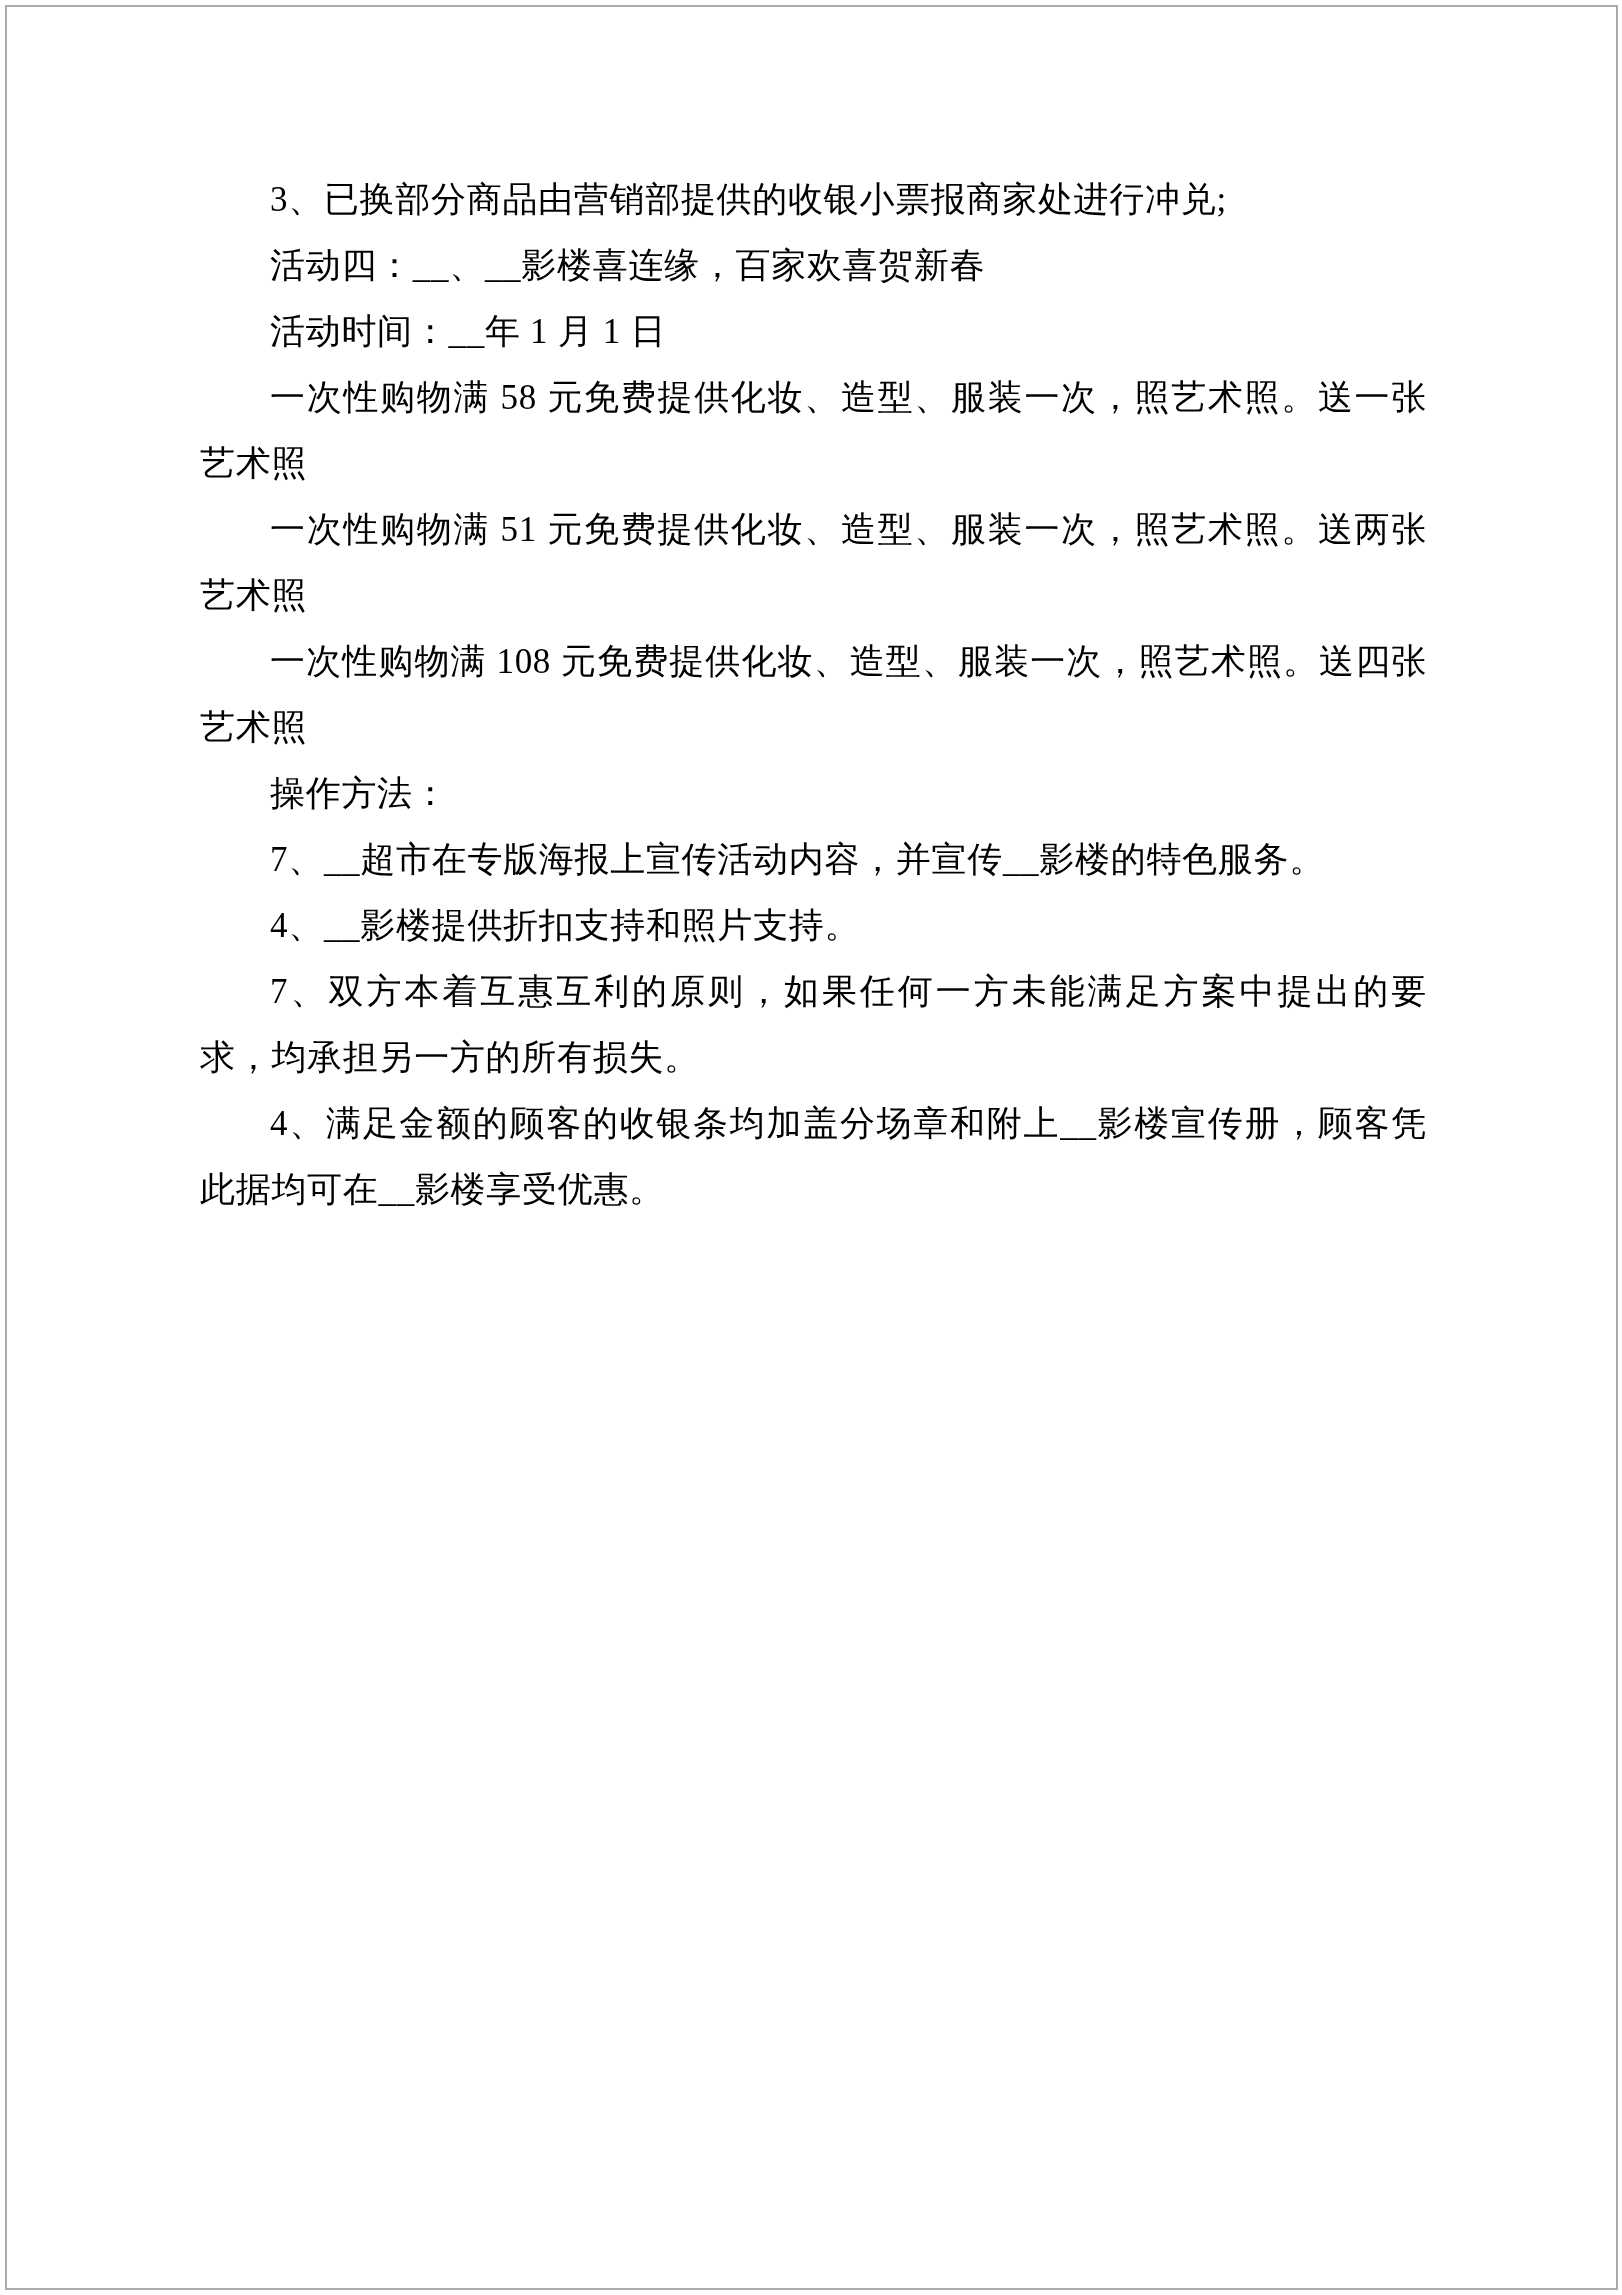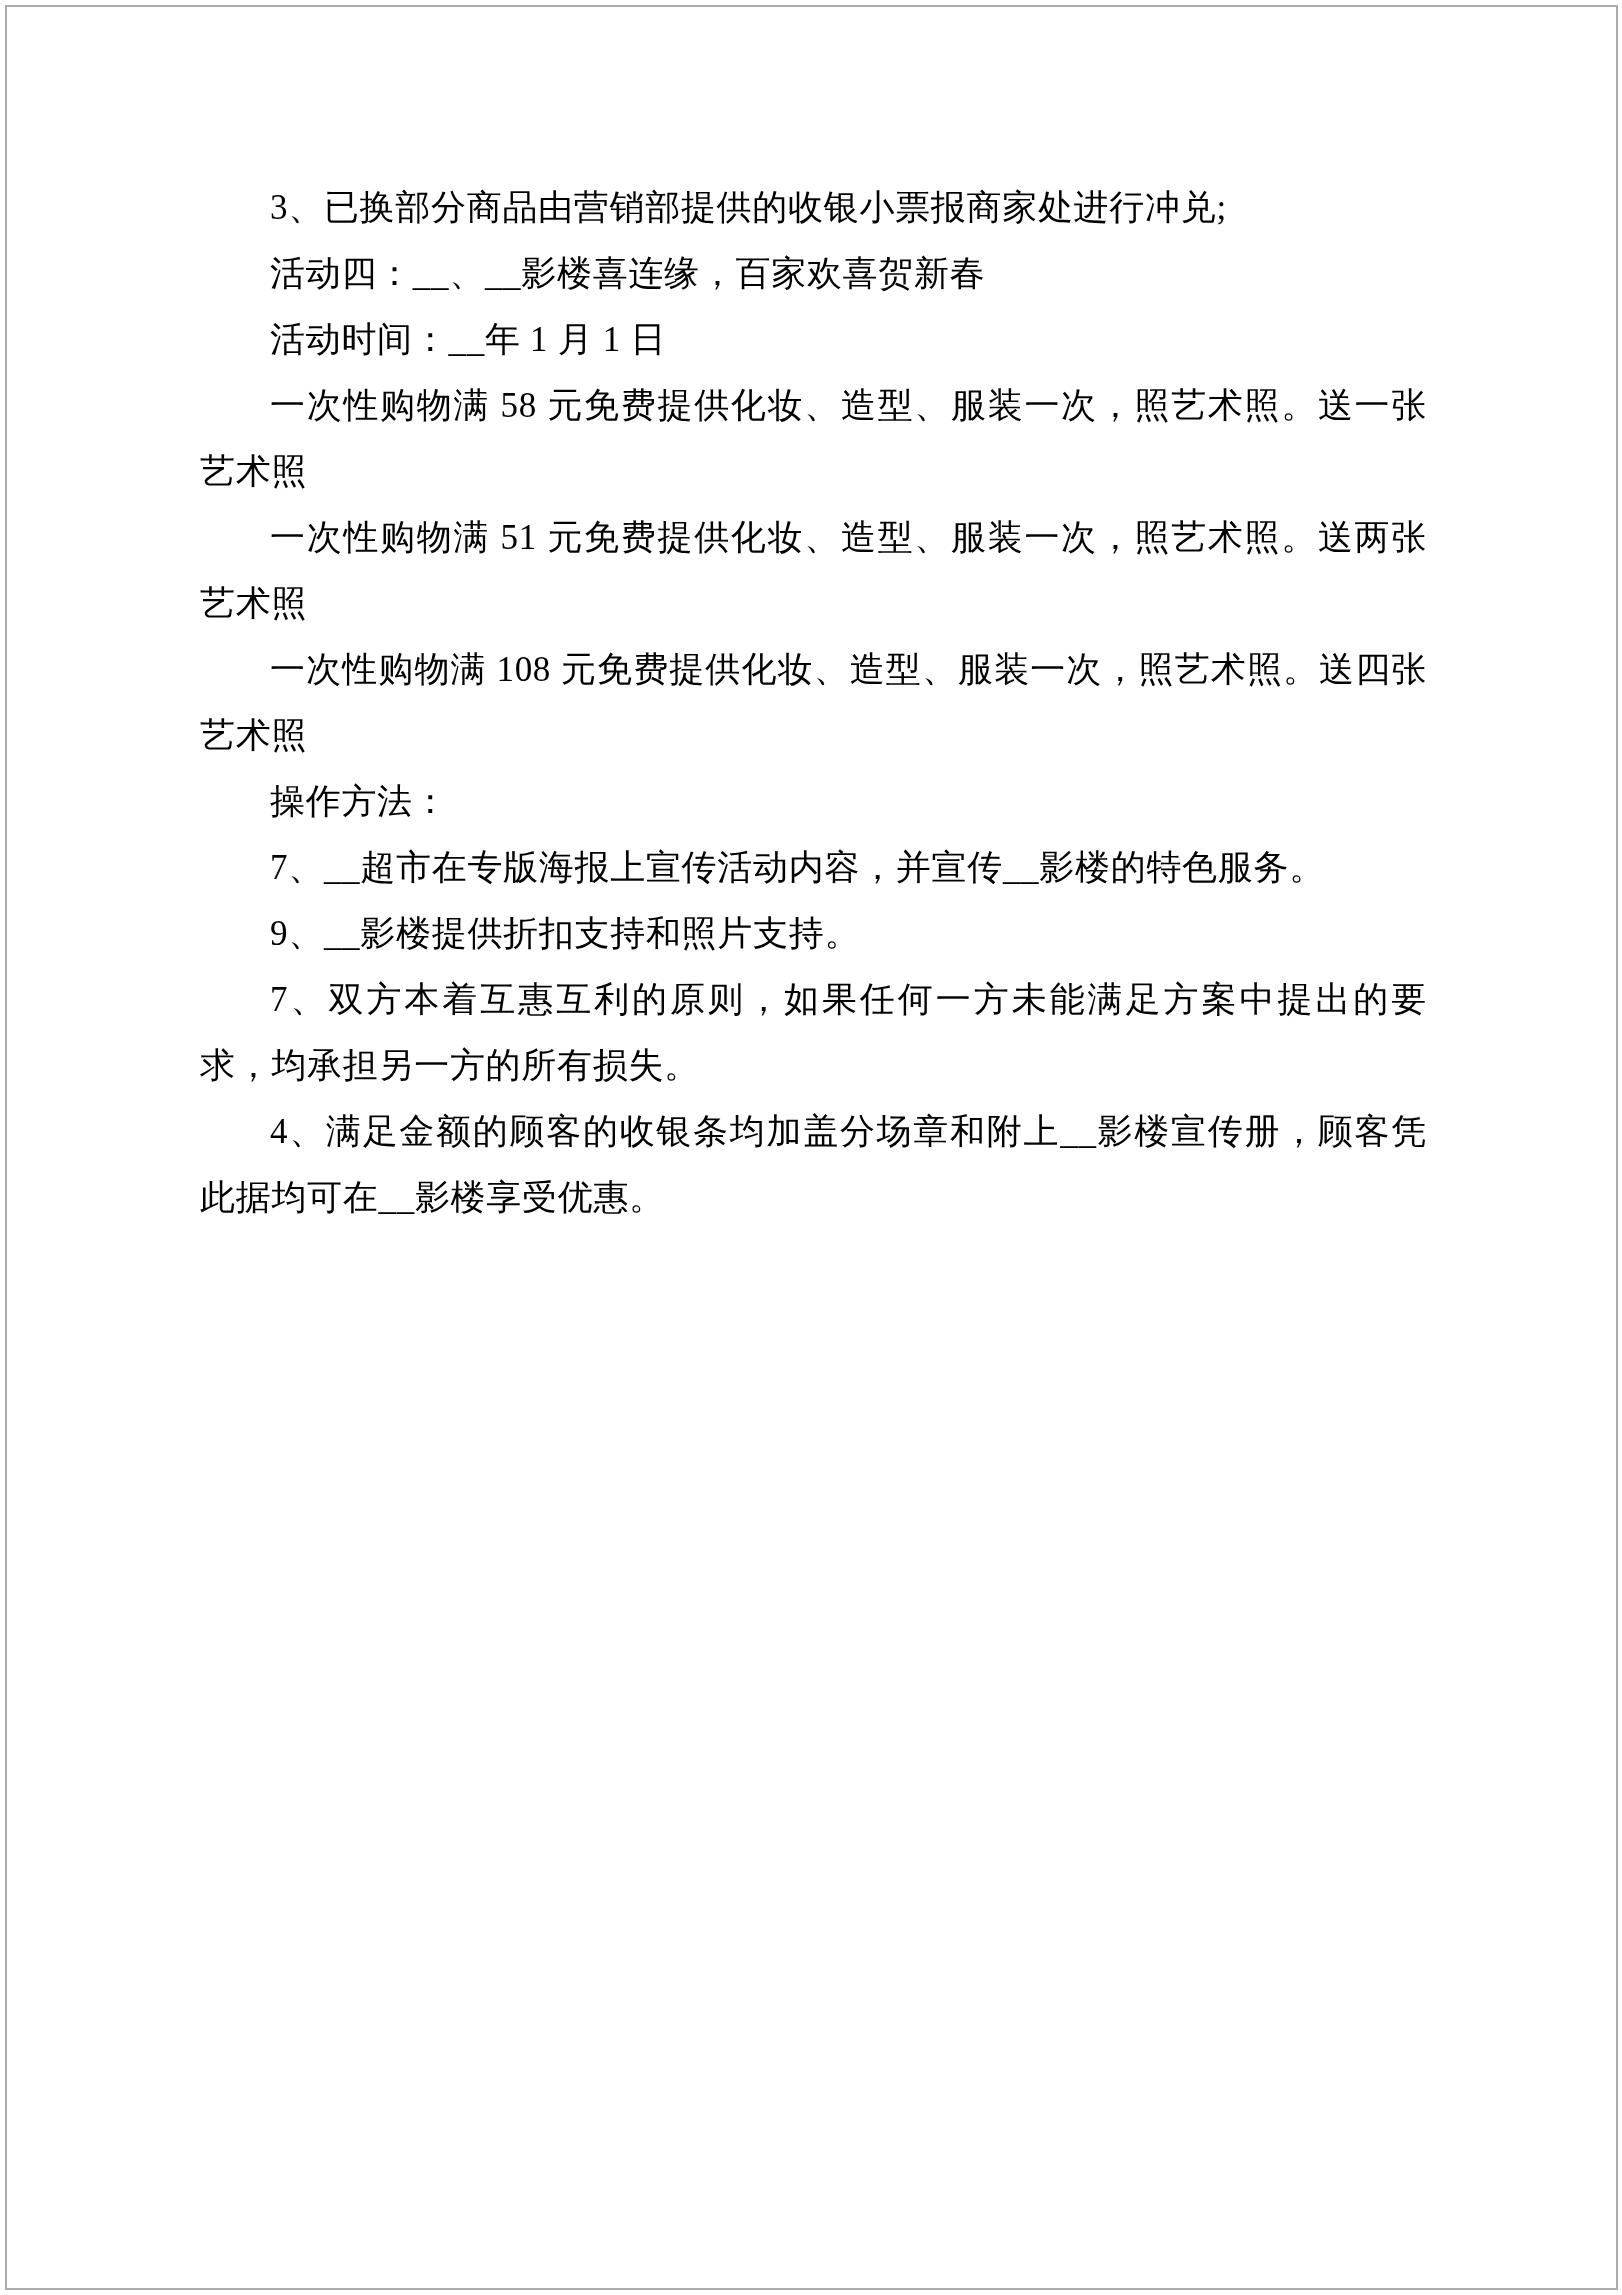--- a/index.html
+++ b/index.html
@@ -19,21 +19,21 @@
     position: absolute;
     top: 5.2px;
     left: 5.2px;
     right: 5.2px;
     bottom: 5.2px;
     border: 2px solid #ababab;
     pointer-events: none;
   }
   .content {
     position: absolute;
-    top: 175px;
+    top: 167px;
     left: 200px;
     right: 196px;
     font-family: Liberation Serif, serif;
   }
   .content p {
     margin: 0;
     padding: 0;
     font-size: 35px;
     line-height: 66px;
     color: #000000;
@@ -50,18 +50,18 @@
   <div class="page-frame"></div>
   <div class="content">
     <p>3、已换部分商品由营销部提供的收银小票报商家处进行冲兑;</p>
     <p>活动四：__、__影楼喜连缘，百家欢喜贺新春</p>
     <p>活动时间：__年 1 月 1 日</p>
     <p>一次性购物满 58 元免费提供化妆、造型、服装一次，照艺术照。送一张艺术照</p>
     <p>一次性购物满 51 元免费提供化妆、造型、服装一次，照艺术照。送两张艺术照</p>
     <p>一次性购物满 108 元免费提供化妆、造型、服装一次，照艺术照。送四张艺术照</p>
     <p>操作方法：</p>
     <p>7、__超市在专版海报上宣传活动内容，并宣传__影楼的特色服务。</p>
-    <p>9、__影楼提供折扣支持和照片支持。</p>
+    <p>4、__影楼提供折扣支持和照片支持。</p>
     <p>7、双方本着互惠互利的原则，如果任何一方未能满足方案中提出的要求，均承担另一方的所有损失。</p>
     <p>4、满足金额的顾客的收银条均加盖分场章和附上__影楼宣传册，顾客凭此据均可在__影楼享受优惠。</p>
   </div>
 </div>
 
 
 </body></html>

